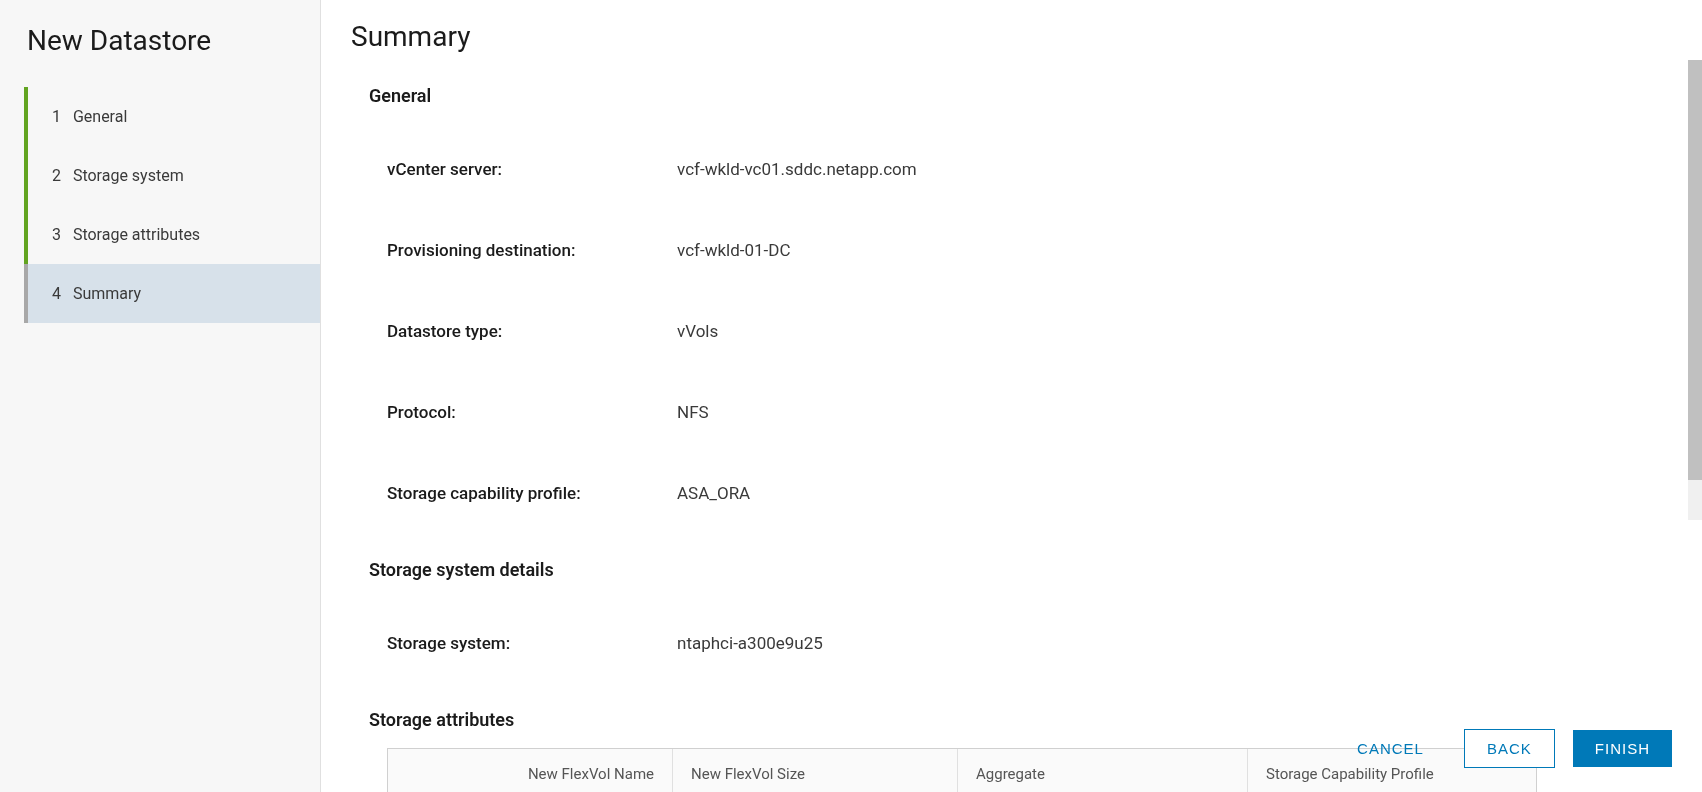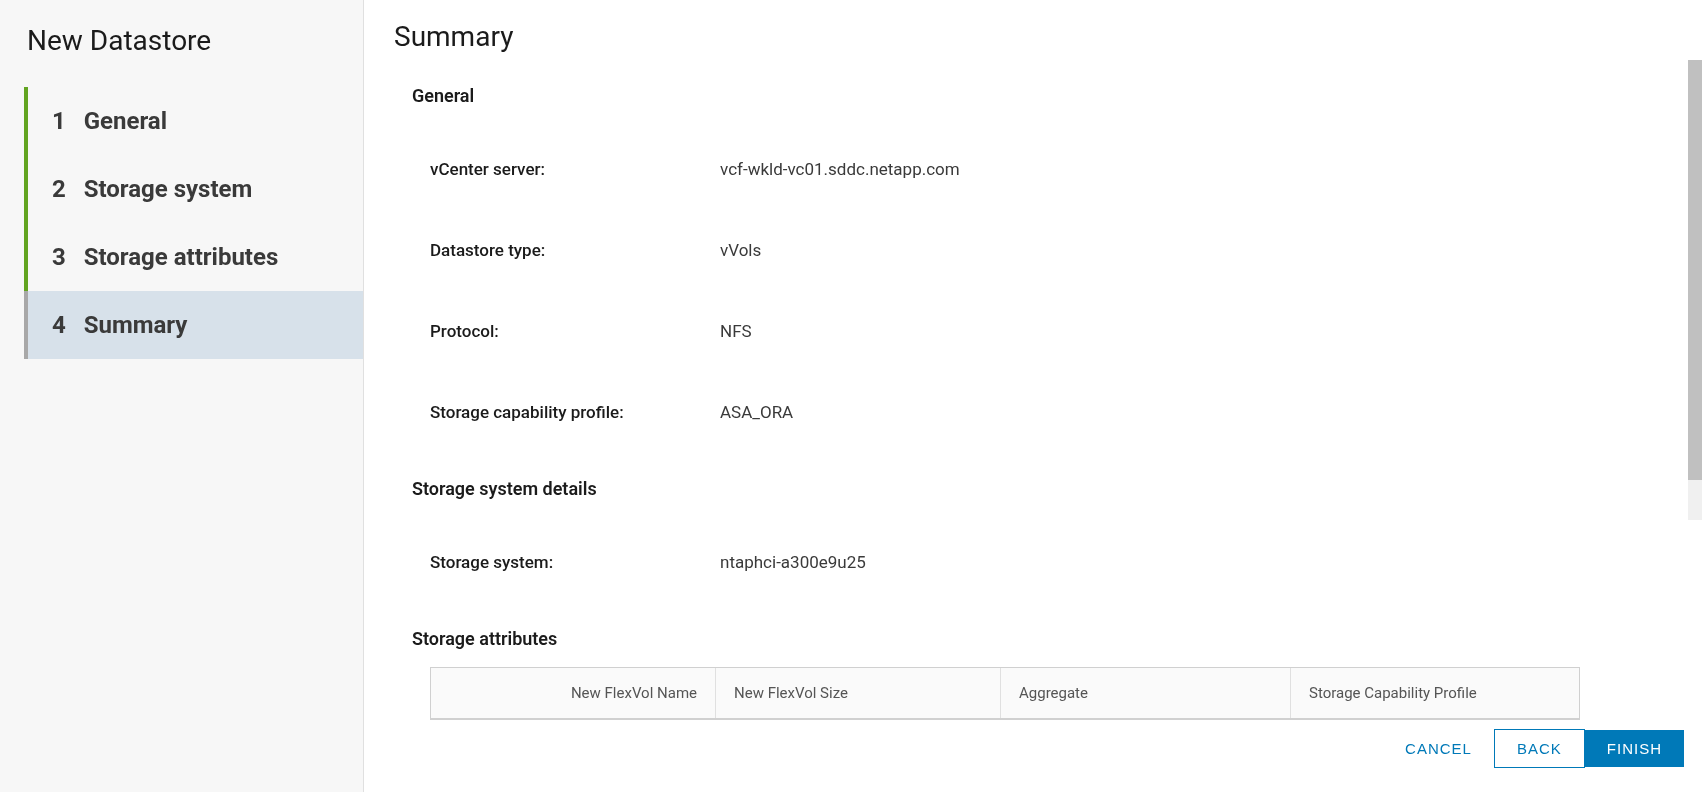--- a/index.html
+++ b/index.html
@@ -9,42 +9,41 @@
     }
     body {
       font-family: -apple-system, BlinkMacSystemFont, "Segoe UI", Roboto, "Helvetica Neue", Arial, sans-serif;
       background: #fff;
       width: 1702px;
       height: 792px;
       display: flex;
       overflow: hidden;
     }
     .sidebar {
-      width: 364px;
+      width: 321px;
       background: #f7f7f7;
       padding: 24px 0 0 0;
       border-right: 1px solid #e0e0e0;
     }
     .sidebar-title {
       font-size: 28px;
       font-weight: 400;
       color: #1b1b1b;
       padding: 0 0 30px 27px;
     }
     .wizard-steps {
       list-style: none;
       border-left: 4px solid transparent;
     }
     .wizard-step {
       padding: 20px 10px 20px 44px;
-      font-size: 24px;
+      font-size: 16px;
       color: #3a3a3a;
       cursor: pointer;
       position: relative;
-      font-weight: bold;
     }
     .wizard-step.completed {
       border-left: 4px solid #62a420;
       margin-left: 20px;
       padding-left: 24px;
     }
     .wizard-step.active {
       background: #d7e1ea;
       border-left: 4px solid #a8a8a8;
       margin-left: 20px;
@@ -108,22 +107,23 @@
     .th:last-child {
       border-right: none;
     }
     .th1 { width: 285px; text-align: right; }
     .th2 { width: 285px; }
     .th3 { width: 290px; }
     .th4 { flex: 1; }
     .footer {
       position: absolute;
       bottom: 24px;
-      right: 18px;
-      display: flex;
+      right: 30px;
+      display: flex;
+      gap: 18px;
       align-items: center;
     }
     .btn {
       padding: 10px 22px;
       font-size: 15px;
       letter-spacing: 1px;
       border: none;
       cursor: pointer;
       text-transform: uppercase;
     }
@@ -186,20 +186,24 @@
 </div>
 
 <div class="main">
   <div class="page-title">Summary</div>
 
   <div class="section">
     <div class="section-title">General</div>
     <div class="field-row">
       <div class="field-label">vCenter server:</div>
       <div class="field-value">vcf-wkld-vc01.sddc.netapp.com</div>
+    </div>
+    <div class="field-row">
+      <div class="field-label">Provisioning destination:</div>
+      <div class="field-value">vcf-wkld-01-DC</div>
     </div>
     <div class="field-row">
       <div class="field-label">Datastore type:</div>
       <div class="field-value">vVols</div>
     </div>
     <div class="field-row">
       <div class="field-label">Protocol:</div>
       <div class="field-value">NFS</div>
     </div>
     <div class="field-row">

